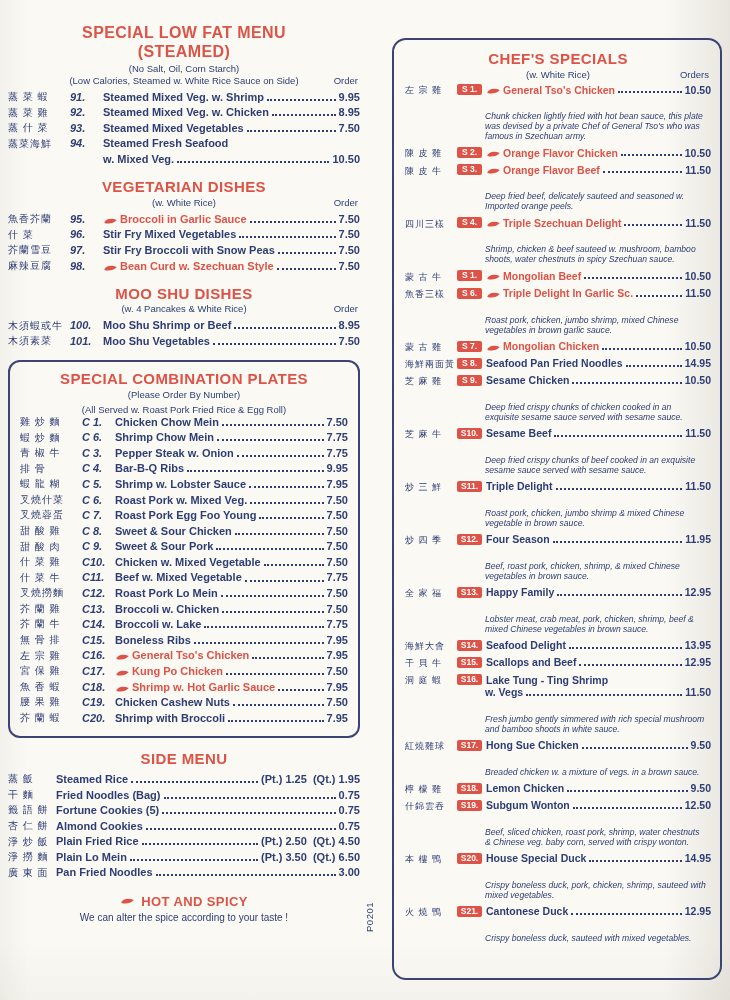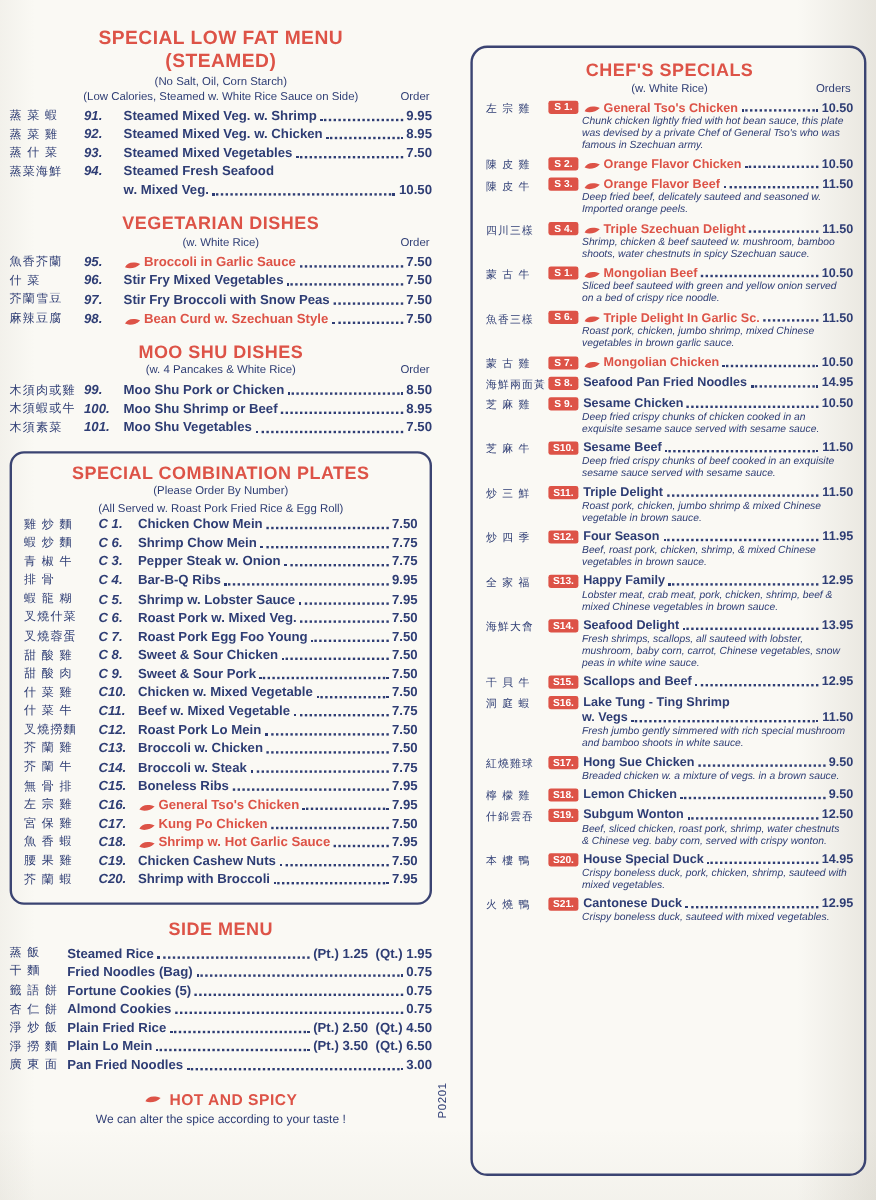--- a/index.html
+++ b/index.html
@@ -43,21 +43,21 @@
   .hotnote .s{font-size:10px;margin-top:3px;}
   
   .right-col .h1{font-size:15px;margin:2px 0 1px;}
   .k-special .row{font-size:10.5px;line-height:1.2;margin-bottom:0;}
   .k-special .cn{width:52px;font-size:9px;letter-spacing:1px;}
   .badge{flex:none;min-width:23px;text-align:center;background:var(--accent,#dd5347);
     color:#fff;font-weight:bold;font-size:8.5px;line-height:11px;border-radius:2px;
     margin:0 4px 1px 0;padding:0 1px;}
   .k-special .indent{flex:none;width:80px;}
   .sp-item{margin-bottom:4.5px;}
-  .desc{font-style:italic;font-size:8.6px;line-height:1.16;margin:0 4px 0 80px;}
+  .desc{font-style:italic;font-size:8.6px;line-height:1.16;margin:16px 4px 0 80px;}
   .plate-code{position:absolute;left:364px;top:902px;writing-mode:vertical-rl;
     transform:rotate(180deg);font-size:9.5px;letter-spacing:.5px;color:var(--ink,#2e3d74);}
 </style>
 </head>
 <body>
 
 <div class="page">
 
   <div class="left-col">
 
@@ -171,29 +171,20 @@
 
     <section class="sec">
       <div class="h1 small">MOO SHU DISHES</div>
       <div class="subrow">
         <span>(w. 4 Pancakes &amp; White Rice)</span>
         <span class="order">Order</span>
       </div>
       <div class="items k-left">
           <div class="m-item">
             <div class="row">
-              <span class="cn">木須肉或雞</span>
-              <span class="num">99.</span>
-              <span class="name">Moo Shu Pork or Chicken</span>
-              <span class="dots"></span>
-              <span class="price">8.50</span>
-            </div>
-          </div>
-          <div class="m-item">
-            <div class="row">
               <span class="cn">木須蝦或牛</span>
               <span class="num">100.</span>
               <span class="name">Moo Shu Shrimp or Beef</span>
               <span class="dots"></span>
               <span class="price">8.95</span>
             </div>
           </div>
           <div class="m-item">
             <div class="row">
               <span class="cn">木須素菜</span>
@@ -325,21 +316,21 @@
               <span class="num">C13.</span>
               <span class="name">Broccoli w. Chicken</span>
               <span class="dots"></span>
               <span class="price">7.50</span>
             </div>
           </div>
           <div class="m-item">
             <div class="row">
               <span class="cn">芥 蘭 牛</span>
               <span class="num">C14.</span>
-              <span class="name">Broccoli w. Steak</span>
+              <span class="name">Broccoli w. Lake</span>
               <span class="dots"></span>
               <span class="price">7.75</span>
             </div>
           </div>
           <div class="m-item">
             <div class="row">
               <span class="cn">無 骨 排</span>
               <span class="num">C15.</span>
               <span class="name">Boneless Ribs</span>
               <span class="dots"></span>
@@ -557,21 +548,20 @@
             <span class="badge">S 1.</span>
             <span class="chili">
               <svg viewBox="0 0 22 12" width="15" height="8" aria-hidden="true">
                 <path d="M1.5 8.5 C4 2.5, 12 1, 20.5 4.5 C16 9.5, 7 11.5, 1.5 8.5 Z" fill="#dd5347"></path>
               </svg>
             </span>
             <span class="name red">Mongolian Beef</span>
             <span class="dots"></span>
             <span class="price">10.50</span>
           </div>
-          <div class="desc">Sliced beef sauteed with green and yellow onion served on a bed of crispy rice noodle.</div>
         </div>
         <div class="sp-item">
           <div class="row">
             <span class="cn">魚香三樣</span>
             <span class="badge">S 6.</span>
             <span class="chili">
               <svg viewBox="0 0 22 12" width="15" height="8" aria-hidden="true">
                 <path d="M1.5 8.5 C4 2.5, 12 1, 20.5 4.5 C16 9.5, 7 11.5, 1.5 8.5 Z" fill="#dd5347"></path>
               </svg>
             </span>
@@ -655,21 +645,20 @@
           <div class="desc">Lobster meat, crab meat, pork, chicken, shrimp, beef &amp; mixed Chinese vegetables in brown sauce.</div>
         </div>
         <div class="sp-item">
           <div class="row">
             <span class="cn">海鮮大會</span>
             <span class="badge">S14.</span>
             <span class="name">Seafood Delight</span>
             <span class="dots"></span>
             <span class="price">13.95</span>
           </div>
-          <div class="desc">Fresh shrimps, scallops, all sauteed with lobster, mushroom, baby corn, carrot, Chinese vegetables, snow peas in white wine sauce.</div>
         </div>
         <div class="sp-item">
           <div class="row">
             <span class="cn">干 貝 牛</span>
             <span class="badge">S15.</span>
             <span class="name">Scallops and Beef</span>
             <span class="dots"></span>
             <span class="price">12.95</span>
           </div>
         </div>

